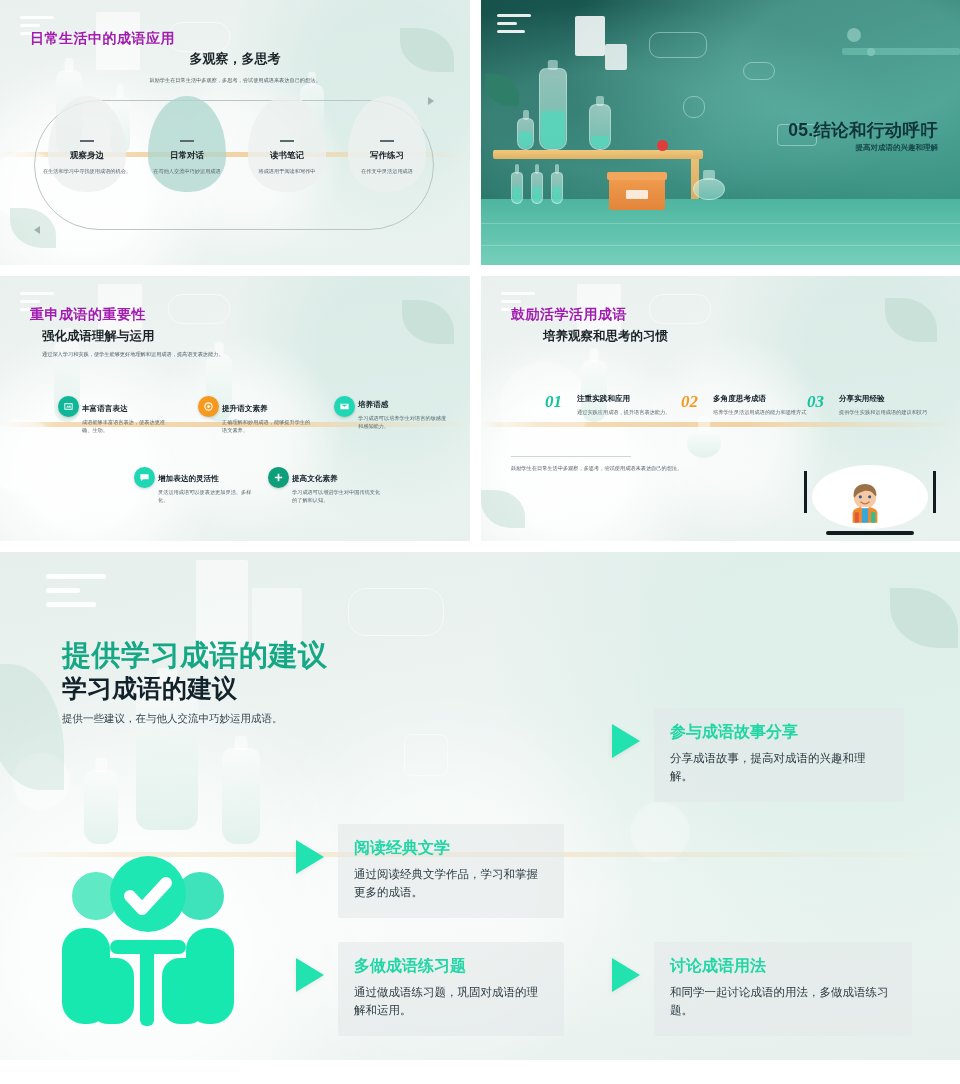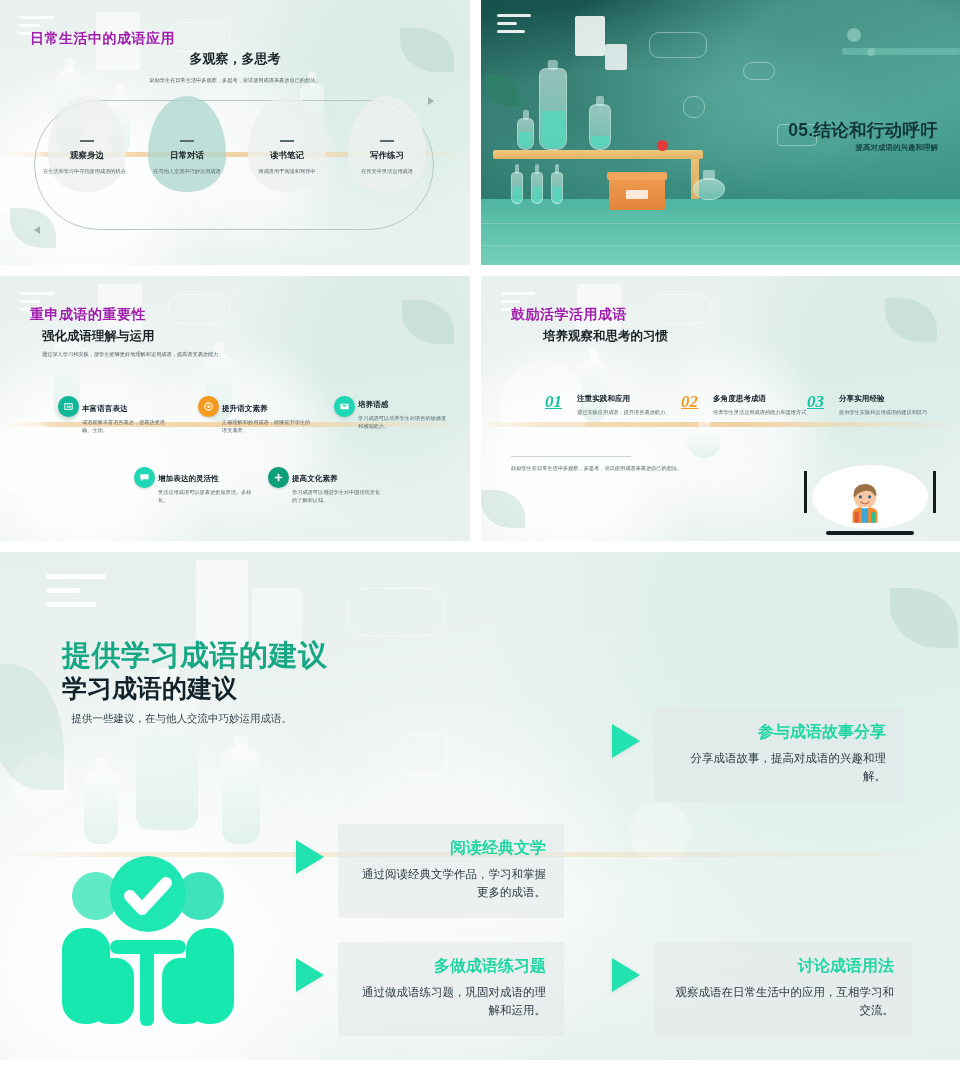--- a/index.html
+++ b/index.html
@@ -221,21 +221,20 @@
 
   
   #slide4 { left: 481px; top: 276px; width: 479px; height: 265px; }
   #slide4 .slide-title { left: 30px; top: 30px; font-size: 14px; }
   #s4-head { left: 62px; top: 52px; font-size: 12.5px; }
   .s4-item { position: absolute; width: 150px; }
   .s4-num {
     position: absolute; left: 0; top: 0;
     font-size: 17px; font-weight: 700; font-style: italic;
     font-family: "Liberation Serif", "DejaVu Serif", serif;
-    text-decoration: underline;
   }
   .s4-body { position: absolute; left: 32px; top: 2px; width: 118px; }
   .s4-body h4 { font-size: 7.6px; color: #16212a; font-weight: 700; margin-bottom: 4px; }
   .s4-body p  { font-size: 5.2px; color: #56666a; line-height: 1.6; }
   #s4-note { position: absolute; left: 30px; top: 188px; width: 200px;
     font-size: 5.2px; color: #4a5a5e; line-height: 1.6; }
   #s4-note-rule { position:absolute; left:30px; top:180px; width:120px; height:1px;
     background: rgba(120,140,140,.35); }
 
   .s4-avatar-wrap { position: absolute; right: 24px; bottom: 6px; width: 132px; height: 70px; }
@@ -243,21 +242,21 @@
     position: absolute; left: 8px; top: 0; width: 116px; height: 64px;
     background: #ffffff; border-radius: 50%;
   }
   .s4-bracket { position: absolute; width: 3px; height: 42px; background: #121c1f; top: 6px; }
   .s4-bracket.l { left: 0; }
   .s4-bracket.r { right: 0; }
   .s4-base { position: absolute; left: 22px; bottom: 0; width: 88px; height: 4px;
     background: #121c1f; border-radius: 2px; }
 
   
-  #slide5 { left: 0; top: 552px; width: 960px; height: 508px; text-align: right; }
+  #slide5 { left: 0; top: 552px; width: 960px; height: 508px; }
   #slide5 .bg-wash {
     background:
       radial-gradient(circle at 14% 78%, rgba(255,255,255,.8) 0 12%, rgba(255,255,255,0) 30%),
       radial-gradient(circle at 46% 66%, rgba(255,255,255,.5) 0 14%, rgba(255,255,255,0) 32%),
       radial-gradient(circle at 88% 22%, rgba(214,236,229,.6) 0 16%, rgba(255,255,255,0) 38%),
       linear-gradient(170deg, #e7efed 0%, #edf4f2 40%, #f1f7f5 66%, #e6efec 100%);
   }
   #slide5 .deco-lines { left: 46px; top: 22px; }
   #slide5 .deco-lines span { height: 5px; margin-bottom: 9px; }
   #slide5 .deco-lines span:nth-child(1){ width: 60px; }
@@ -613,18 +612,18 @@
       <div class="s5-panel" style="width:226px">
         <h4>多做成语练习题</h4>
         <p>通过做成语练习题，巩固对成语的理解和运用。</p>
       </div>
     </div>
 
     <div class="s5-card" style="left:612px;top:390px;width:318px">
       <div class="s5-arrow"></div>
       <div class="s5-panel" style="width:258px">
         <h4>讨论成语用法</h4>
-        <p>观察成语在日常生活中的应用，互相学习和交流。</p>
+        <p>和同学一起讨论成语的用法，多做成语练习题。</p>
       </div>
     </div>
   </div>
 
 </div>
 
 </body></html>

